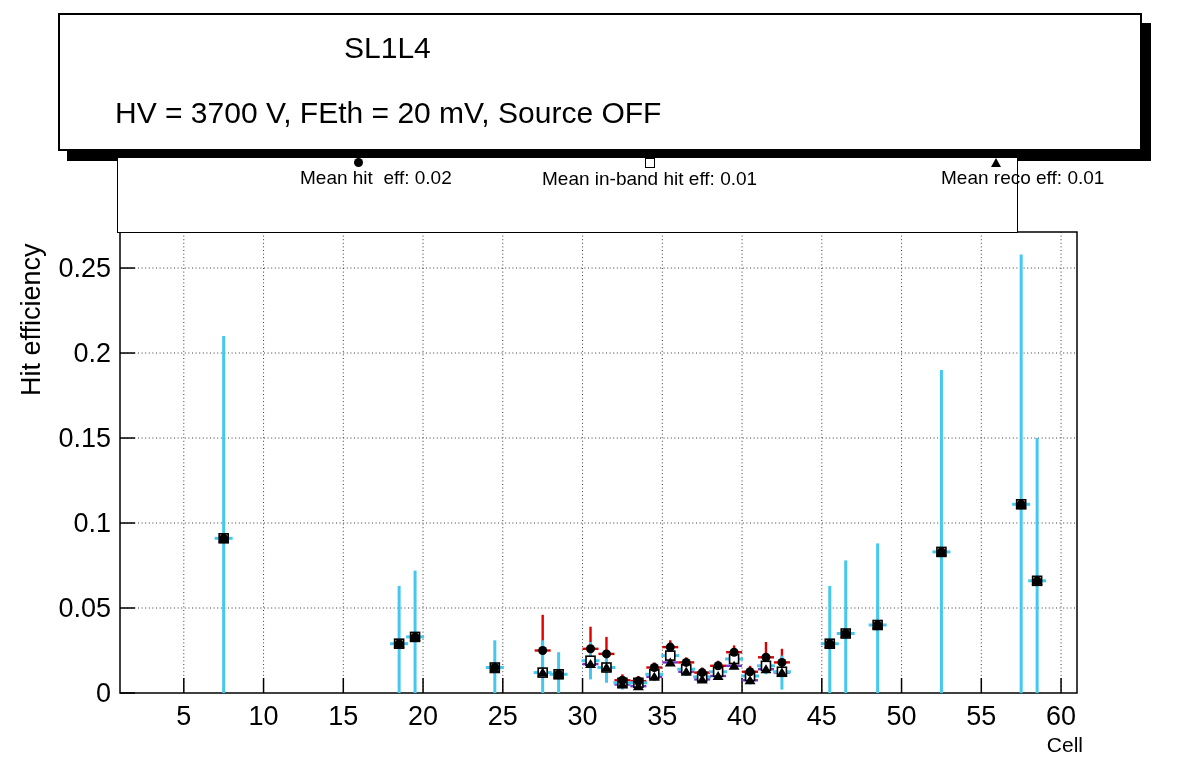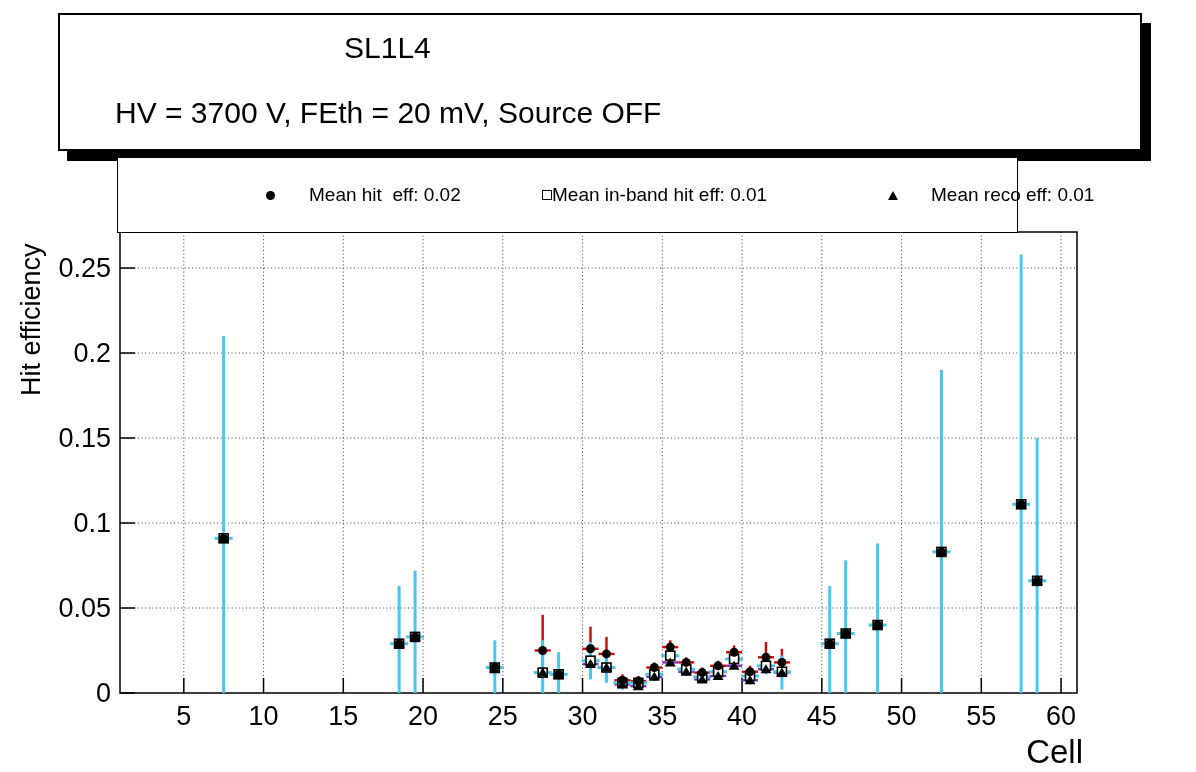--- a/index.html
+++ b/index.html
@@ -8,31 +8,31 @@
   
   #title-box{position:absolute;left:58px;top:13px;width:1080px;height:134px;
              background:#fff;border:2px solid #000;box-shadow:9px 10px 0 0 #000;}
   .t-line{position:absolute;font-size:30px;line-height:34px;white-space:pre;}
   #t-run{left:55px;top:16px;}
   #t-chamber{left:284px;top:16px;}
   #t-cond{left:55px;top:81px;}
   
   #legend{position:absolute;left:117px;top:157px;width:899px;height:74px;
           background:#fff;border:1px solid #000;}
-  .leg-entry{position:absolute;top:0;height:100%;display:flex;align-items:center;}
+  .leg-entry{position:absolute;top:0;height:100%;display:flex;align-items:center;flex-direction:column;}
   .leg-label{font-size:19px;white-space:pre;}
   .m-circle{width:9px;height:9px;background:#000;border-radius:50%;display:inline-block;}
   .m-square{width:8px;height:8px;background:#fff;border:1.5px solid #000;display:inline-block;}
   .m-triangle{width:0;height:0;border-left:5px solid transparent;
               border-right:5px solid transparent;border-bottom:9px solid #000;display:inline-block;}
   .leg-marker{margin-right:0;}
   
   #y-title{position:absolute;left:16px;top:396px;font-size:27px;
            transform:rotate(-90deg);transform-origin:0 0;white-space:nowrap;}
-  #x-title{position:absolute;left:883px;top:733px;width:200px;font-size:33px;text-align:right;}
+  #x-title{position:absolute;left:883px;top:733px;width:200px;font-size:21px;text-align:right;}
   svg{position:absolute;left:0;top:0;}
 </style>
 </head>
 <body>
 <div id="canvas">
 
 <svg id="plot" width="1196" height="772">
       <line x1="183.8" y1="232" x2="183.8" y2="693" stroke="#3a3a3a" stroke-width="1" stroke-dasharray="1 2.6"></line>
       <line x1="263.55" y1="232" x2="263.55" y2="693" stroke="#3a3a3a" stroke-width="1" stroke-dasharray="1 2.6"></line>
       <line x1="343.3" y1="232" x2="343.3" y2="693" stroke="#3a3a3a" stroke-width="1" stroke-dasharray="1 2.6"></line>
@@ -277,20 +277,20 @@
   <div class="leg-entry" style="left:148px">
     <span class="m-circle leg-marker"></span>
     <span class="leg-label" style="margin-left:34px">Mean hit  eff: 0.02</span>
   </div>
   <div class="leg-entry" style="left:424px">
     <span class="m-square leg-marker"></span>
     <span class="leg-label" style="">Mean in-band hit eff: 0.01</span>
   </div>
   <div class="leg-entry" style="left:770px">
     <span class="m-triangle leg-marker"></span>
-    <span class="leg-label" style="margin-left:33px">Mean reco eff: 0.01</span>
+    <span class="leg-label" style="margin-left:53px">Mean reco eff: 0.01</span>
   </div>
 </div>
 
 <div id="y-title">Hit efficiency</div>
 <div id="x-title">Cell</div>
 
 </div>
 
 </body></html>

